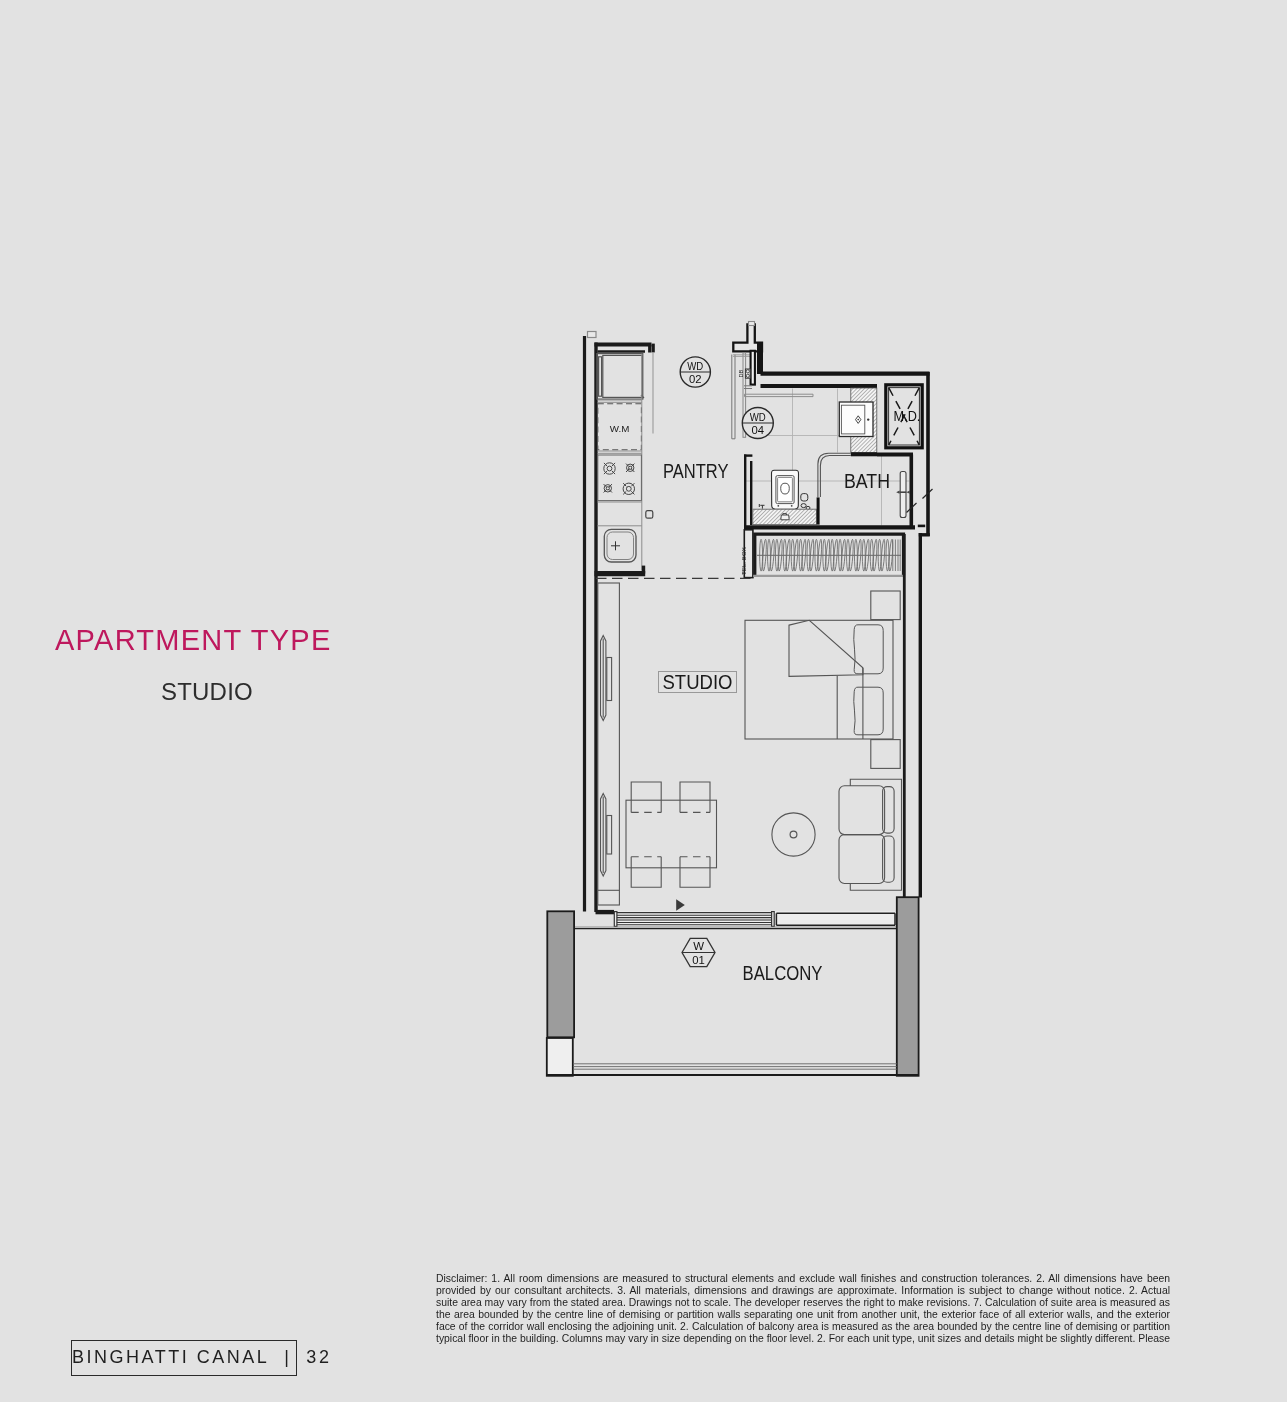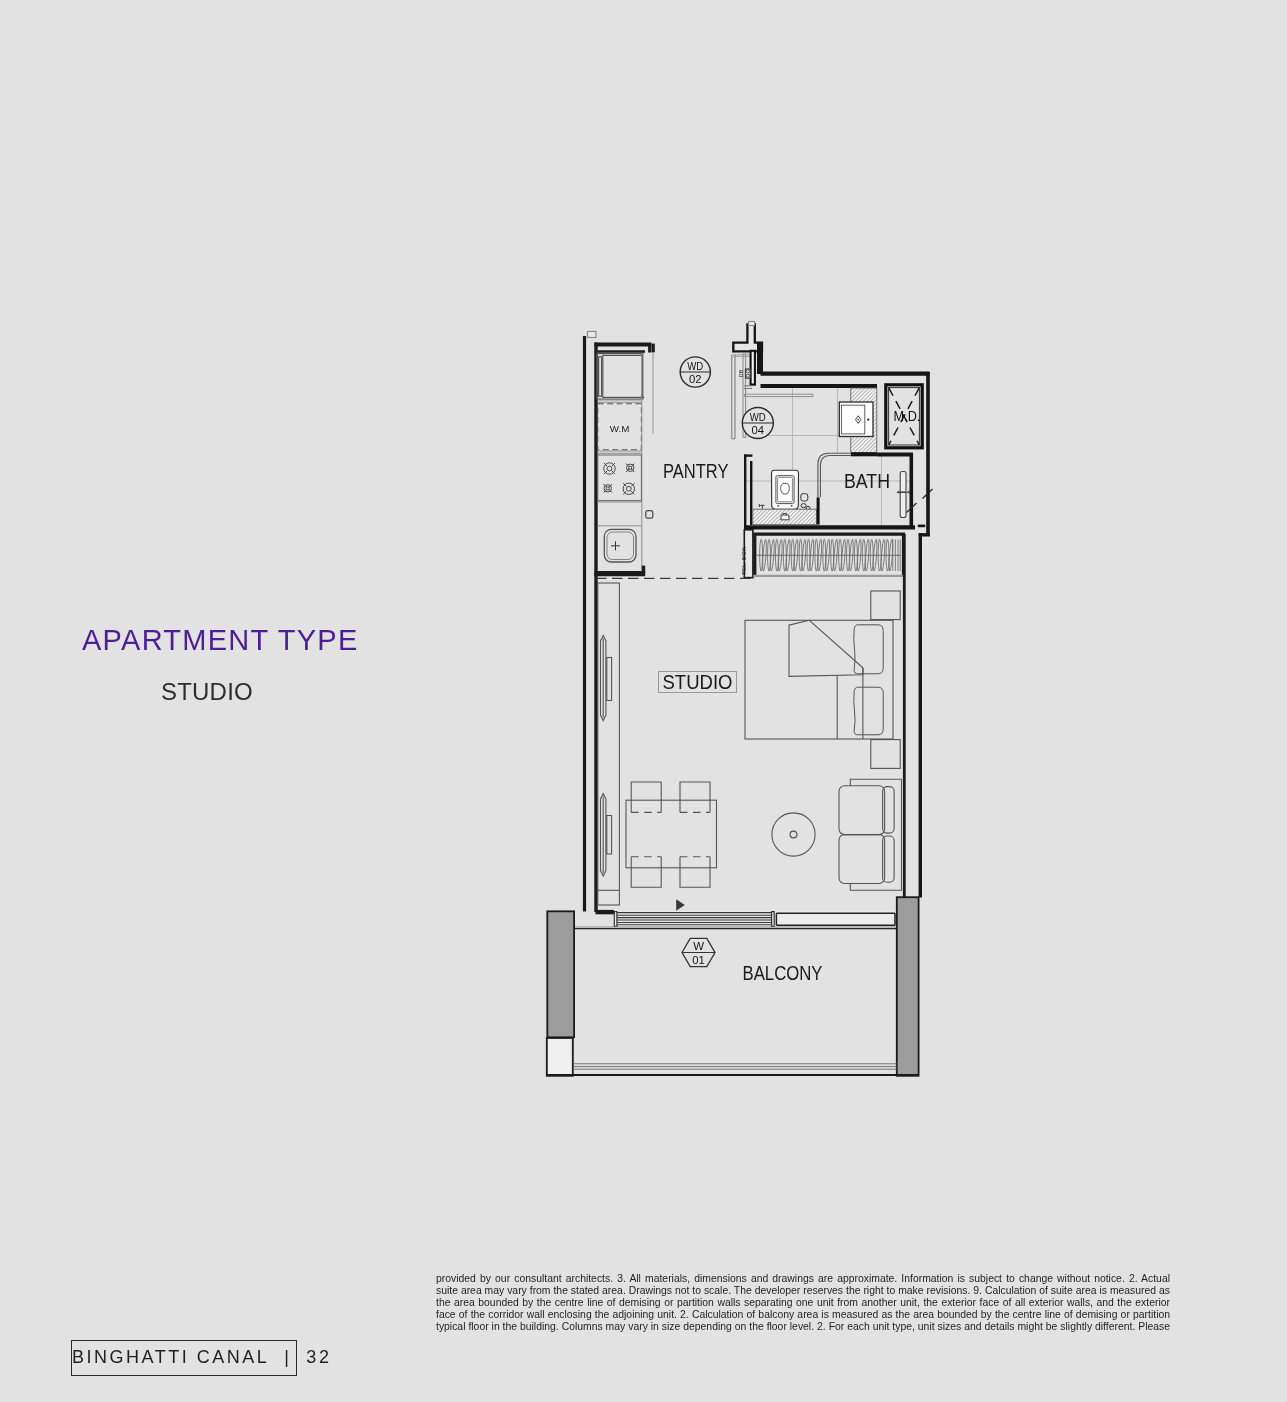--- a/index.html
+++ b/index.html
@@ -2,29 +2,30 @@
 <html><head>
 <meta charset="utf-8">
 <style>
 html,body{margin:0;padding:0}
 body{width:1287px;height:1402px;background:#e2e2e2;font-family:"Liberation Sans",sans-serif;position:relative;overflow:hidden;will-change:transform}
 .abs{position:absolute}
 </style>
 </head>
 <body>
 
-<div class="abs" style="left:82px;top:622.5px;font-size:29px;letter-spacing:1.26px;color:#4c1d95;white-space:nowrap;line-height:34px">APARTMENT TYPE</div>
+<div class="abs" style="left:55px;top:622.5px;font-size:29px;letter-spacing:1.26px;color:#be185d;white-space:nowrap;line-height:34px">APARTMENT TYPE</div>
 
 <div class="abs" style="left:161px;top:677.5px;font-size:24px;letter-spacing:0.2px;color:#2d2d2d;white-space:nowrap;line-height:28px">STUDIO</div>
 
 <div class="abs" style="left:71px;top:1340px;width:224px;height:33.5px;border:1.5px solid #2b2b2b;text-align:right;line-height:33.5px;font-size:18px;letter-spacing:2.5px;color:#1f1f1f;white-space:nowrap">BINGHATTI CANAL&nbsp; | &nbsp;32</div>
 
 <div class="abs" style="left:436px;top:1272.5px;width:734px;font-size:10.4px;line-height:12px;color:#1f1f1f">
+<div style="text-align:justify;text-align-last:justify">Disclaimer: 1. All room dimensions are measured to structural elements and exclude wall finishes and construction tolerances. 2. All dimensions have been</div>
 <div style="text-align:justify;text-align-last:justify">provided by our consultant architects. 3. All materials, dimensions and drawings are approximate. Information is subject to change without notice. 2. Actual</div>
-<div style="text-align:justify;text-align-last:justify">suite area may vary from the stated area. Drawings not to scale. The developer reserves the right to make revisions. 9. Calculation of suite area is measured as</div>
+<div style="text-align:justify;text-align-last:justify">suite area may vary from the stated area. Drawings not to scale. The developer reserves the right to make revisions. 7. Calculation of suite area is measured as</div>
 <div style="text-align:justify;text-align-last:justify">the area bounded by the centre line of demising or partition walls separating one unit from another unit, the exterior face of all exterior walls, and the exterior</div>
 <div style="text-align:justify;text-align-last:justify">face of the corridor wall enclosing the adjoining unit. 2. Calculation of balcony area is measured as the area bounded by the centre line of demising or partition</div>
 <div style="text-align:justify;text-align-last:justify">typical floor in the building. Columns may vary in size depending on the floor level. 2. For each unit type, unit sizes and details might be slightly different. Please</div>
 </div>
 <svg class="abs" style="left:0;top:0" width="1287" height="1402" viewBox="0 0 1287 1402" fill="none">
 <defs>
 <pattern id="ht" width="2.7" height="2.7" patternTransform="rotate(45)" patternUnits="userSpaceOnUse">
         <rect width="2.7" height="2.7" fill="#f3f3f3"></rect>
         <line x1="0" y1="0" x2="0" y2="2.7" stroke="#4a4a4a" stroke-width="0.75"></line>
       </pattern>

